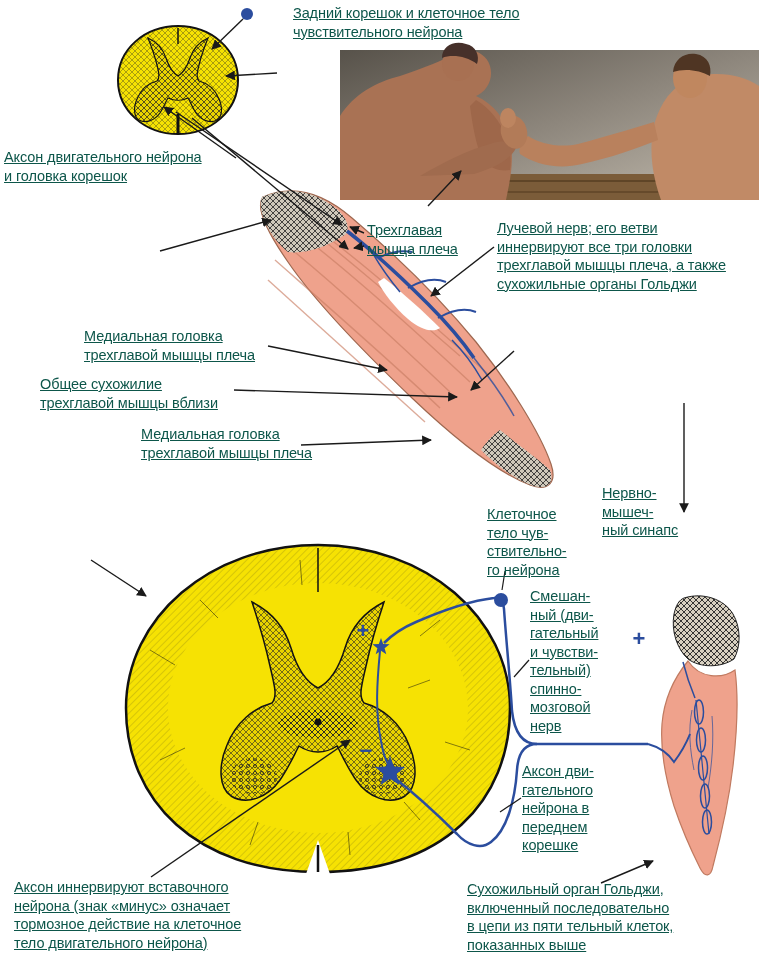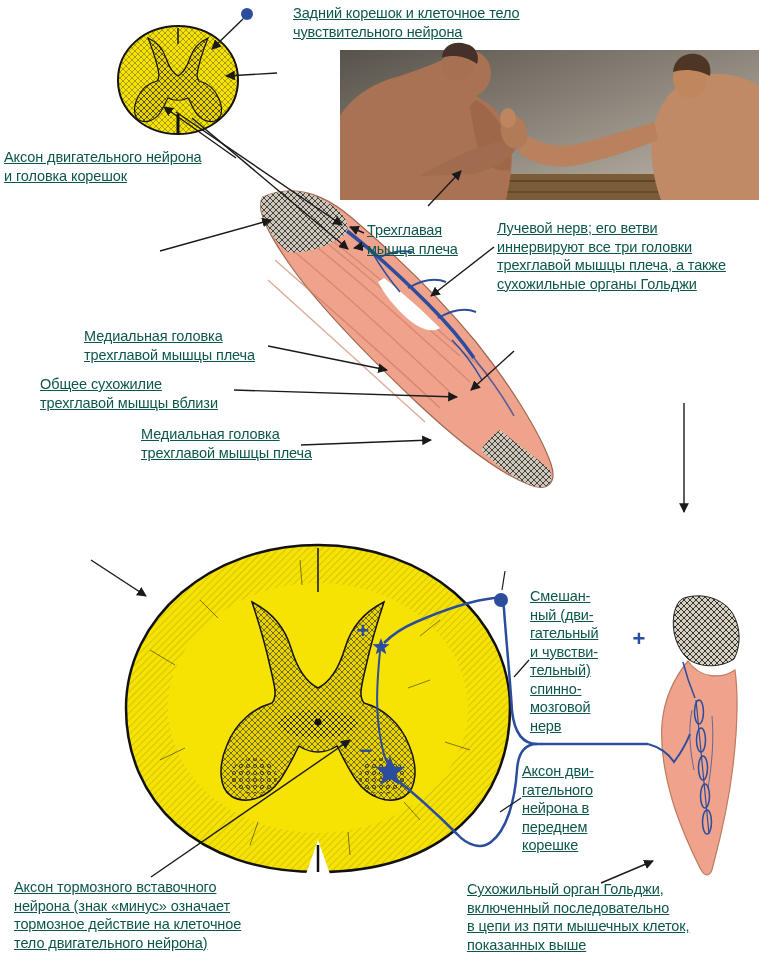--- a/index.html
+++ b/index.html
@@ -190,35 +190,42 @@
 <div class="label" style="left:497px;top:219px">Лучевой нерв; его ветви
 иннервируют все три головки
 трехглавой мышцы плеча, а также
 сухожильные органы Гольджи</div>
 <div class="label" style="left:84px;top:327px">Медиальная головка
 трехглавой мышцы плеча</div>
 <div class="label" style="left:40px;top:375px">Общее сухожилие
 трехглавой мышцы вблизи</div>
 <div class="label" style="left:141px;top:425px">Медиальная головка
 трехглавой мышцы плеча</div>
+<div class="label" style="left:487px;top:505px">Клеточное
+тело чув-
+ствительно-
+го нейрона</div>
+<div class="label" style="left:602px;top:484px">Нервно-
+мышеч-
+ный синапс</div>
 <div class="label" style="left:530px;top:587px">Смешан-
 ный (дви-
 гательный
 и чувстви-
 тельный)
 спинно-
 мозговой
 нерв</div>
 <div class="label" style="left:522px;top:762px">Аксон дви-
 гательного
 нейрона в
 переднем
 корешке</div>
-<div class="label" style="left:14px;top:878px">Аксон тормозного вставочного
+<div class="label" style="left:14px;top:878px">Аксон иннервируют вставочного
 нейрона (знак «минус» означает
 тормозное действие на клеточное
 тело двигательного нейрона)</div>
 <div class="label" style="left:467px;top:880px">Сухожильный орган Гольджи,
 включенный последовательно
-в цепи из пяти мышечных клеток,
+в цепи из пяти тельный клеток,
 показанных выше</div>
 
 </div>
 
 </body></html>

